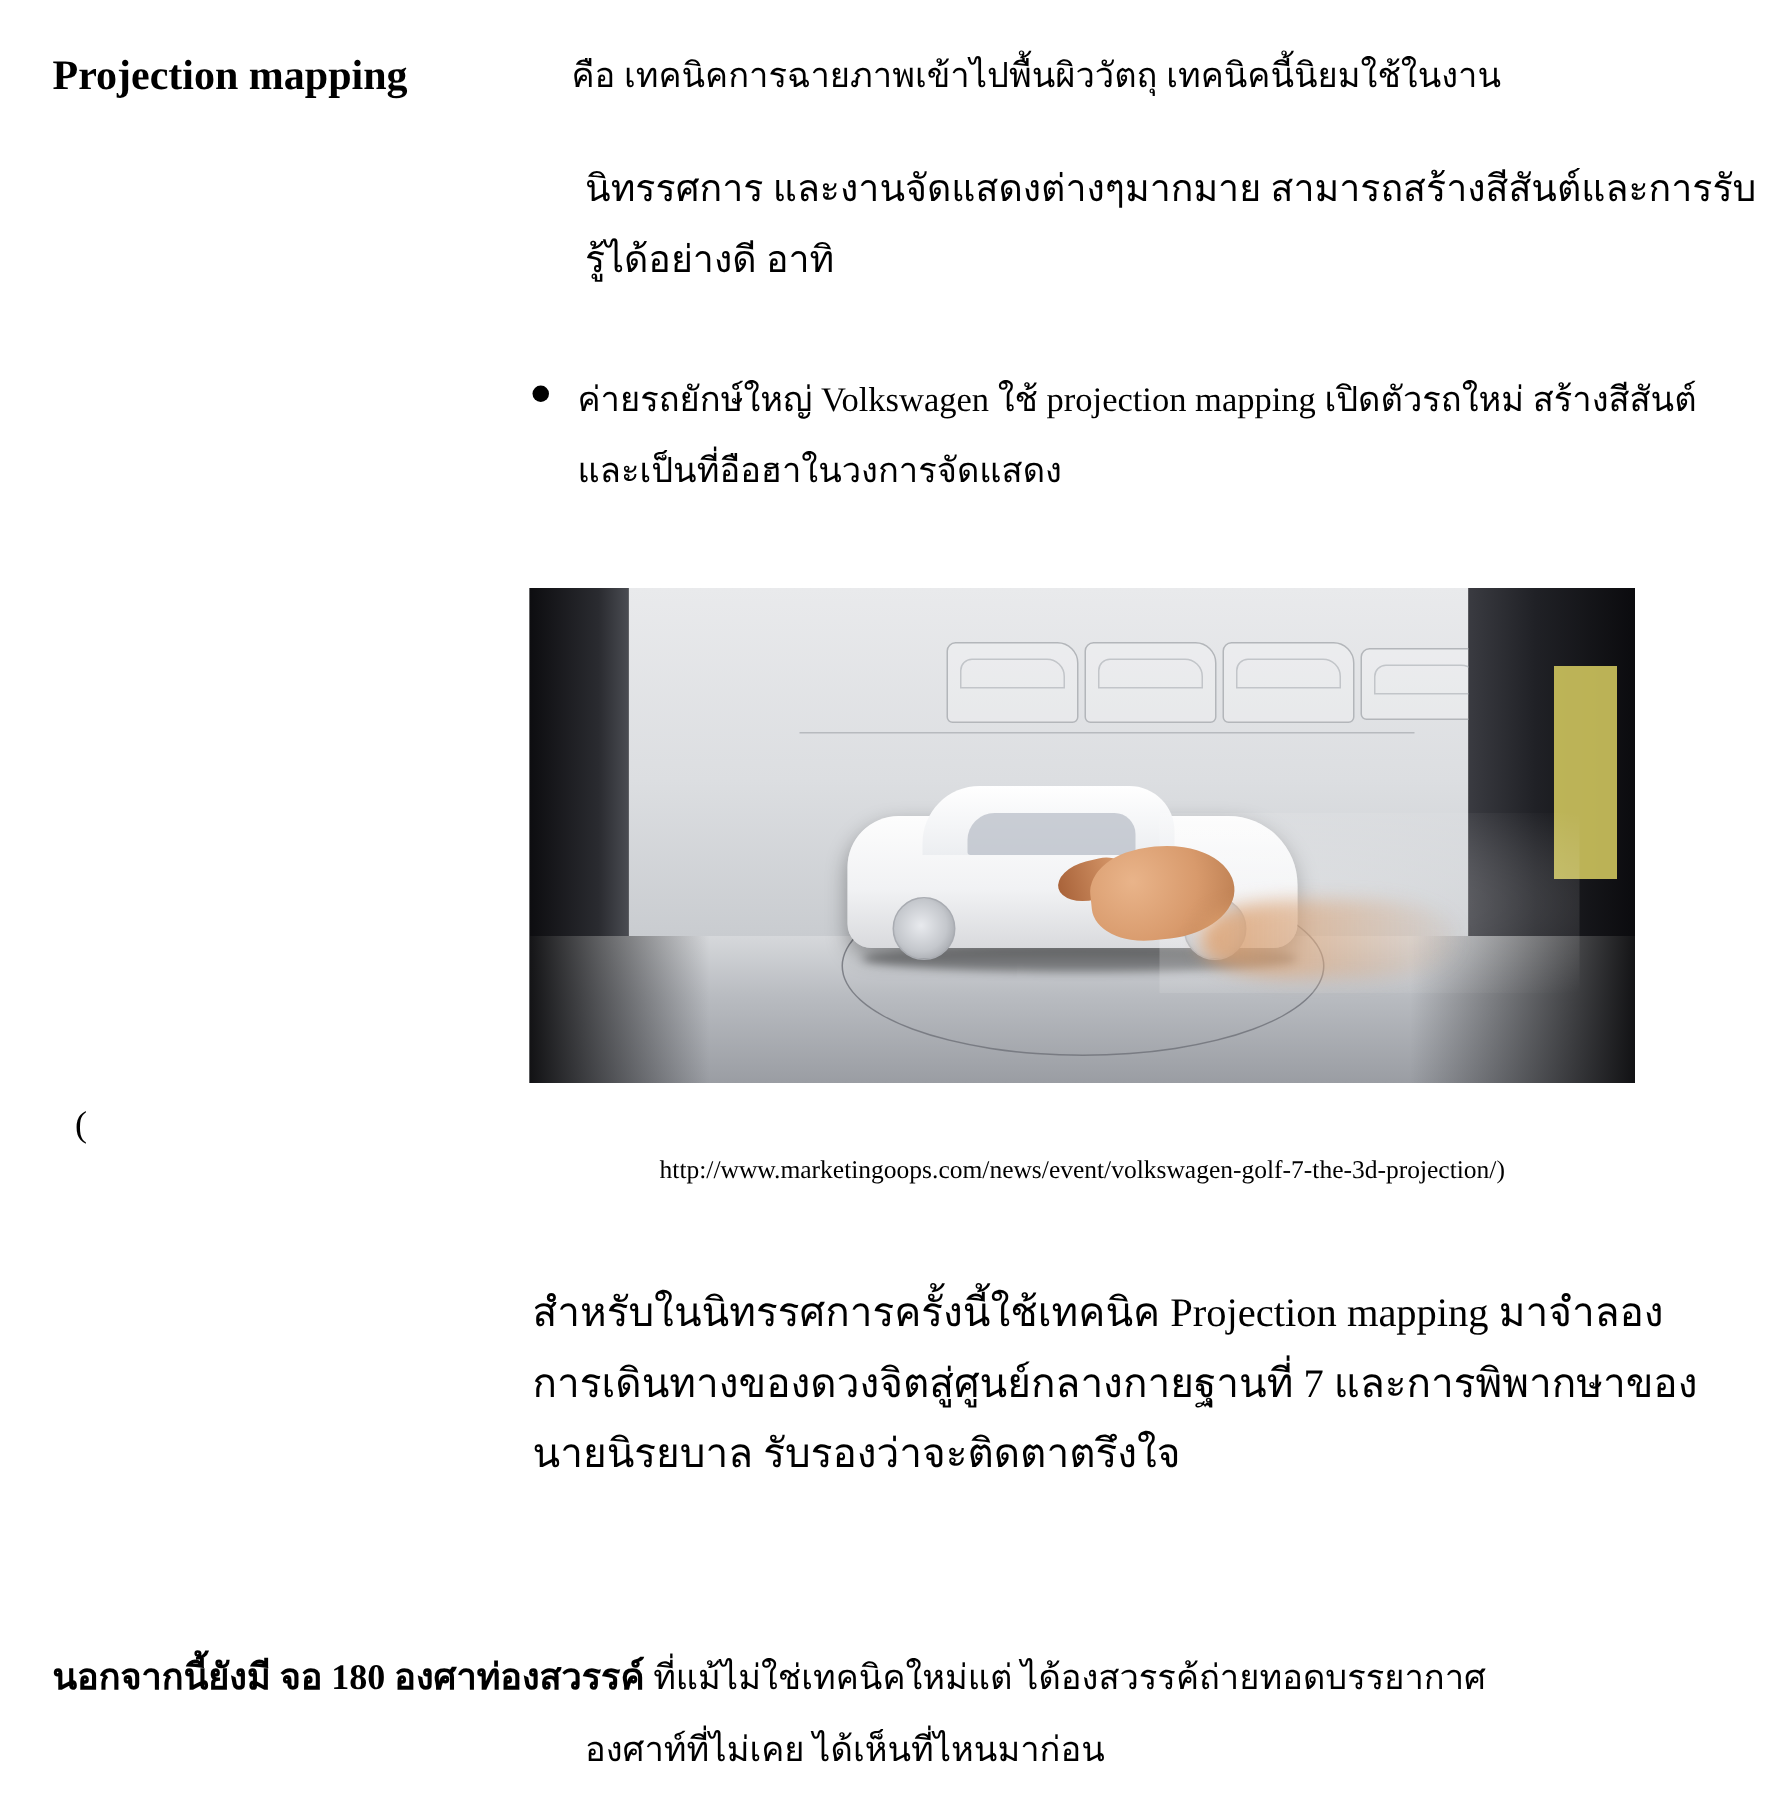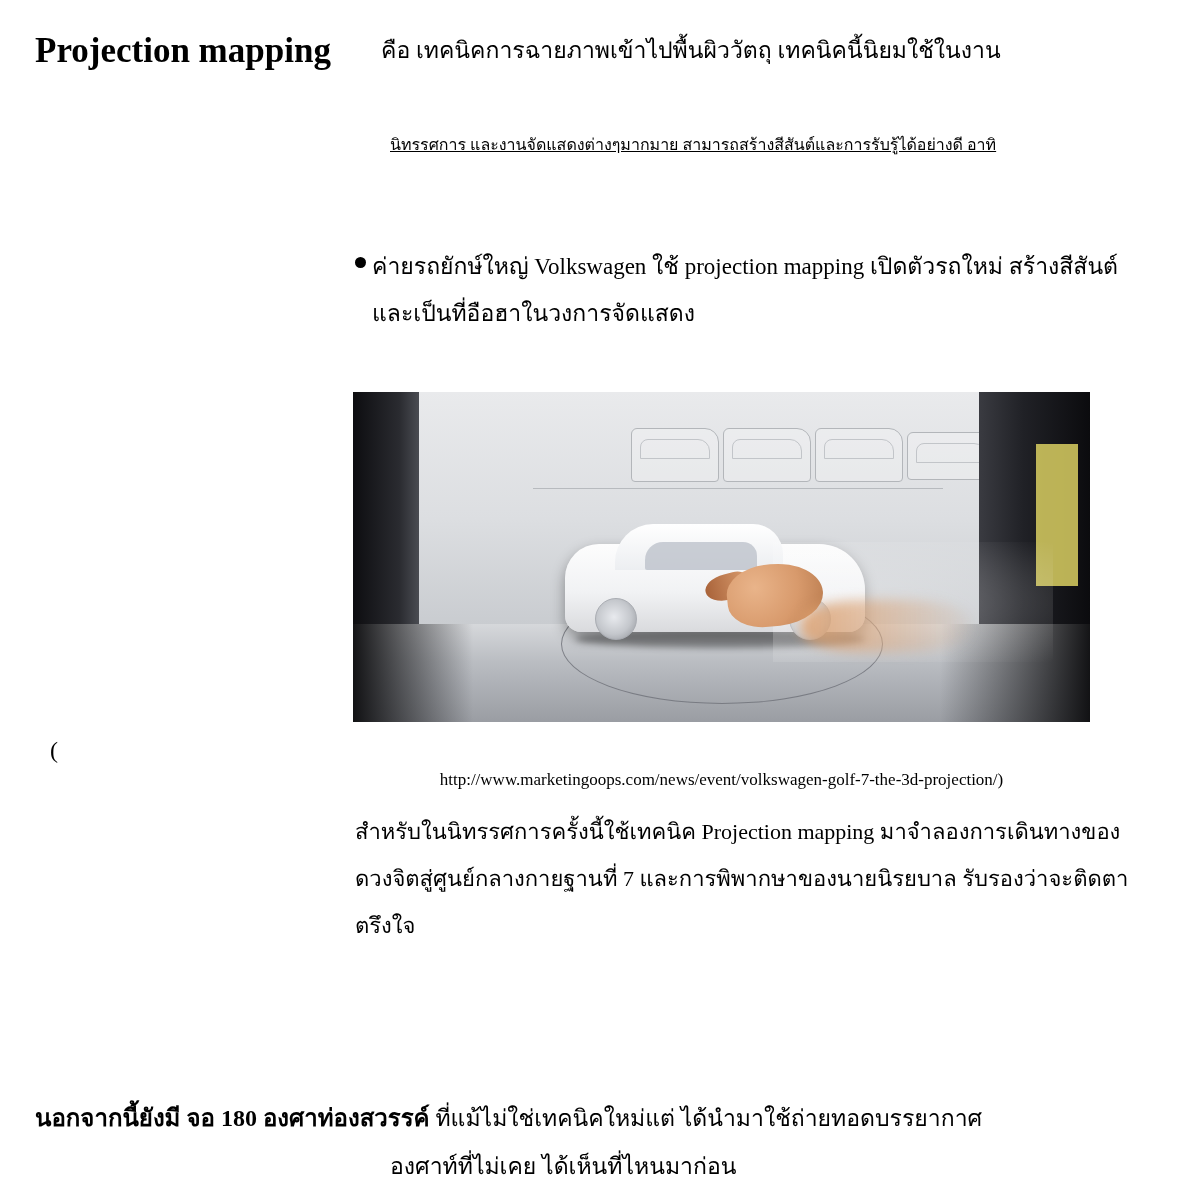--- a/index.html
+++ b/index.html
@@ -24,63 +24,62 @@
   
   .intro-block {
     position: absolute;
     left: 35px;
     top: 28px;
     width: 1110px;
   }
   .heading-inline {
     font-family: "Liberation Serif", serif;
     font-weight: bold;
-    font-size: 35px;
+    font-size: 28px;
     line-height: 46px;
     white-space: nowrap;
     vertical-align: baseline;
   }
   .intro-first-line {
     position: absolute;
     left: 318px;
     top: 0;
     width: 790px;
     font-size: 23px;
     line-height: 46px;
     margin-left: 28px;
   }
   .intro-rest {
     position: absolute;
     left: 355px;
-    top: 93px;
+    top: 75px;
     width: 790px;
-    font-size: 16px;
-    line-height: 47px;
-    text-decoration: underline;
+    font-size: 25px;
+    line-height: 47px;
   }
 
   
   .bullet-row {
     position: absolute;
     left: 355px;
     top: 243px;
     width: 790px;
   }
   .bullet-dot {
     position: absolute;
     left: 0;
     top: 14px;
     width: 11px;
     height: 11px;
     border-radius: 50%;
     background: #000;
   }
   .bullet-text {
     display: block;
-    margin-left: 17px;
+    margin-left: 30px;
     font-size: 23px;
     line-height: 47px;
   }
 
   
   .figure {
     position: absolute;
     left: 353px;
     top: 392px;
     width: 737px;
@@ -294,23 +293,23 @@
     width: 737px;
     text-align: center;
     font-size: 17px;
     line-height: 24px;
   }
 
   
   .body-para {
     position: absolute;
     left: 355px;
-    top: 808px;
+    top: 852px;
     width: 792px;
-    font-size: 22px;
+    font-size: 27px;
     line-height: 47px;
   }
 
   
   .final-block {
     position: absolute;
     left: 35px;
     top: 1095px;
     width: 1115px;
   }
@@ -378,18 +377,18 @@
     <div class="hand-blur"></div>
   </div>
 
   <div class="open-paren">(</div>
   <div class="caption">http://www.marketingoops.com/news/event/volkswagen-golf-7-the-3d-projection/)</div>
 
   <div class="body-para">สำหรับในนิทรรศการครั้งนี้ใช้เทคนิค Projection mapping มาจำลองการเดินทางของดวงจิตสู่ศูนย์กลางกายฐานที่ 7 และการพิพากษาของนายนิรยบาล รับรองว่าจะติดตาตรึงใจ</div>
 
   <div class="final-block">
     <div class="final-line1">
-      <span class="final-bold">นอกจากนี้ยังมี จอ 180 องศาท่องสวรรค์</span><span> ที่แม้ไม่ใช่เทคนิคใหม่แต่ ได้นำมาใช้ถ่ายทอดบรรยากาศ</span>
+      <span class="final-bold">นอกจากนี้ยังมี จอ 180 องศาท่องสวรรค์</span><span> ที่แม้ไม่ใช่เทคนิคใหม่แต่ ได้องสวรรค้ถ่ายทอดบรรยากาศ</span>
     </div>
     <div class="final-line2">องศาท์ที่ไม่เคย ได้เห็นที่ไหนมาก่อน</div>
   </div>
 
 </div>
 
 </body></html>

